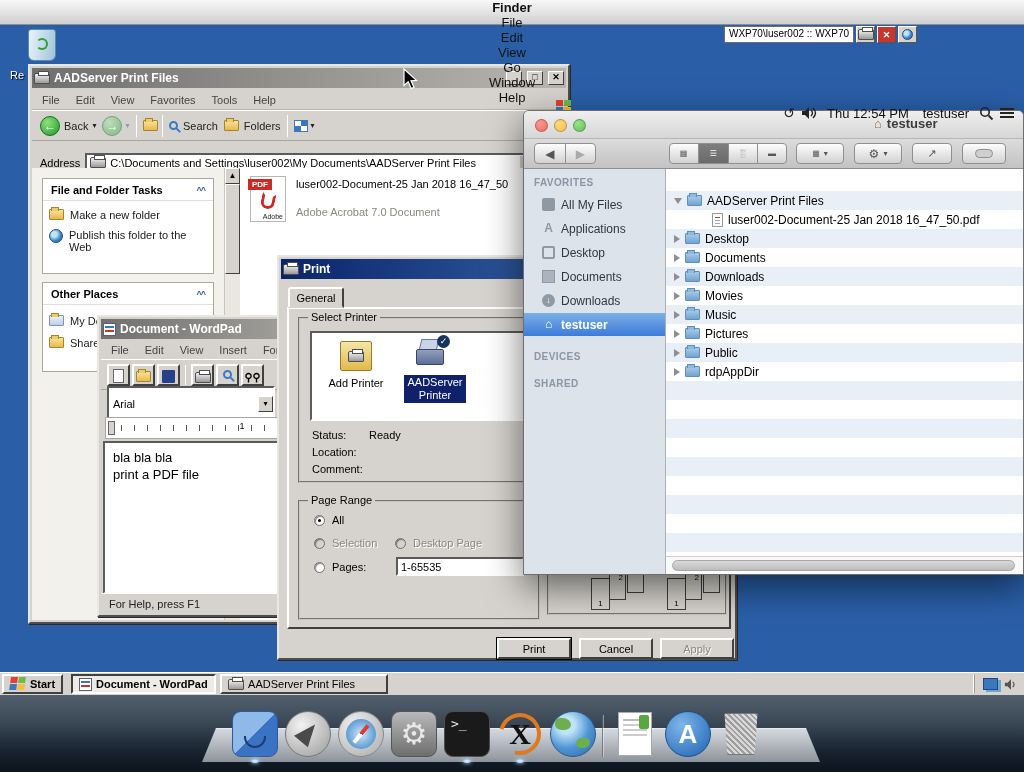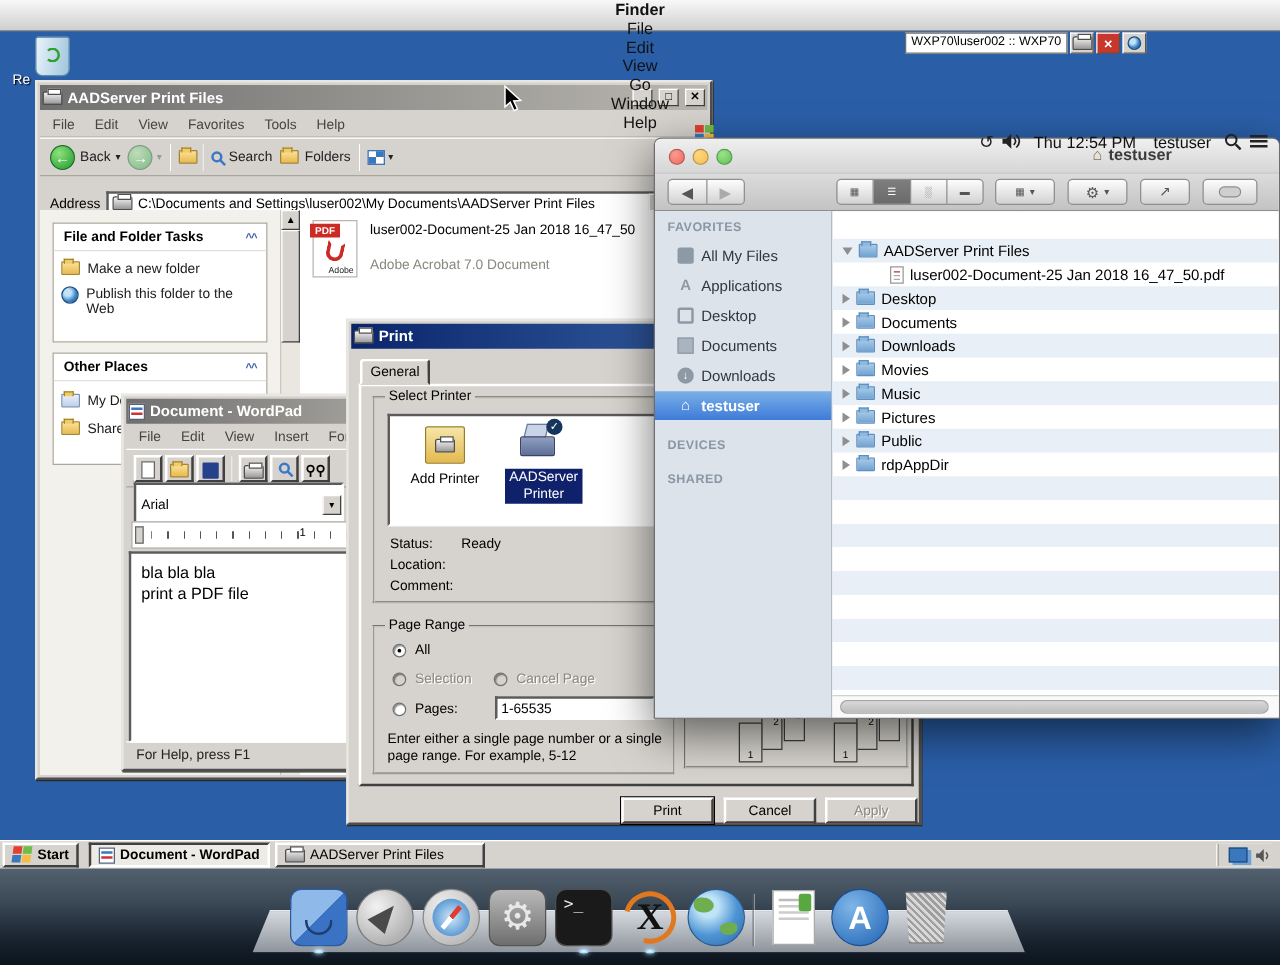--- a/index.html
+++ b/index.html
@@ -141,21 +141,21 @@
   <span class="rdpbtn">
       <span class="globe"></span>
     </span>
 </div>
 
 <div class="abs" style="left:24px; top:29px; width:36px; height:48px; z-index:1">
   <div style="width:28px;height:32px;margin-left:4px;background:linear-gradient(100deg,#EAF4FA,#9FC4DC);border:1px solid #5E8CA8;border-radius:3px 3px 6px 6px">
     <div style="width:12px;height:12px;margin:8px auto 0;border:2px solid #2FA12F;border-radius:50%;border-left-color:transparent"></div>
   </div>
 </div>
-<span class="abs" style="left:10px; top:58px; color:#fff; font-size:11px; z-index:1; text-shadow:1px 1px 1px #000">Re</span>
+<span class="abs" style="left:10px; top:69px; color:#fff; font-size:11px; z-index:1; text-shadow:1px 1px 1px #000">Re</span>
 
 <div class="abs xpwin" style="left:28px; top:64px; width:542px; height:560px; z-index:2">
   <div class="tbar inact">
     <span class="prnico"></span>
     <span>AADServer Print Files</span>
     <span style="flex:1"></span>
     <span class="cbtn">_</span>
     <span class="cbtn">□</span>
     <span class="cbtn">✕</span>
   </div>
@@ -334,31 +334,27 @@
     <div class="abs" style="left:14px; top:12px; display:flex; gap:7px; align-items:center">
       <span class="rad on"></span>
         <span style="font-size:11px">All</span>
     </div>
     <div class="abs" style="left:14px; top:35px; display:flex; gap:7px; align-items:center">
       <span class="rad dis"></span>
         <span class="gray" style="font-size:11px">Selection</span>
     </div>
     <div class="abs" style="left:95px; top:35px; display:flex; gap:7px; align-items:center">
       <span class="rad dis"></span>
-        <span class="gray" style="font-size:11px">Cancel Page</span>
+        <span class="gray" style="font-size:11px">Desktop Page</span>
     </div>
     <div class="abs" style="left:14px; top:59px; display:flex; gap:7px; align-items:center">
       <span class="rad"></span>
         <span style="font-size:11px">Pages:</span>
     </div>
     <input class="abs sunk" style="left: 96px; top: 55px; width: 128px; height: 19px; font-size: 11px; padding-left: 3px; font-family: &quot;Liberation Sans&quot;, sans-serif;" value="1-65535">
-    <div class="abs" style="left:10px; top:82px; width:226px; font-size:11px; line-height:14px">
-      <div>Enter either a single page number or a single</div>
-      <div>page range.  For example, 5-12</div>
-    </div>
   </div>
 
   <div class="grp" style="left:268px; top:243px; width:180px; height:115px">
     <div class="abs" style="left:42px; top:65px; width:60px; height:46px">
       <span class="cpage" style="left:36px; top:0; width:17px; height:26px; text-align:right; padding-right:2px">3</span>
       <span class="cpage" style="left:18px; top:5px; width:17px; height:28px; text-align:right; padding-right:2px">2</span>
       <span class="cpage" style="left:0; top:11px; width:19px; height:32px; text-align:center; line-height:50px">1</span>
     </div>
     <div class="abs" style="left:118px; top:65px; width:60px; height:46px">
       <span class="cpage" style="left:36px; top:0; width:17px; height:26px; text-align:right; padding-right:2px">3</span>

